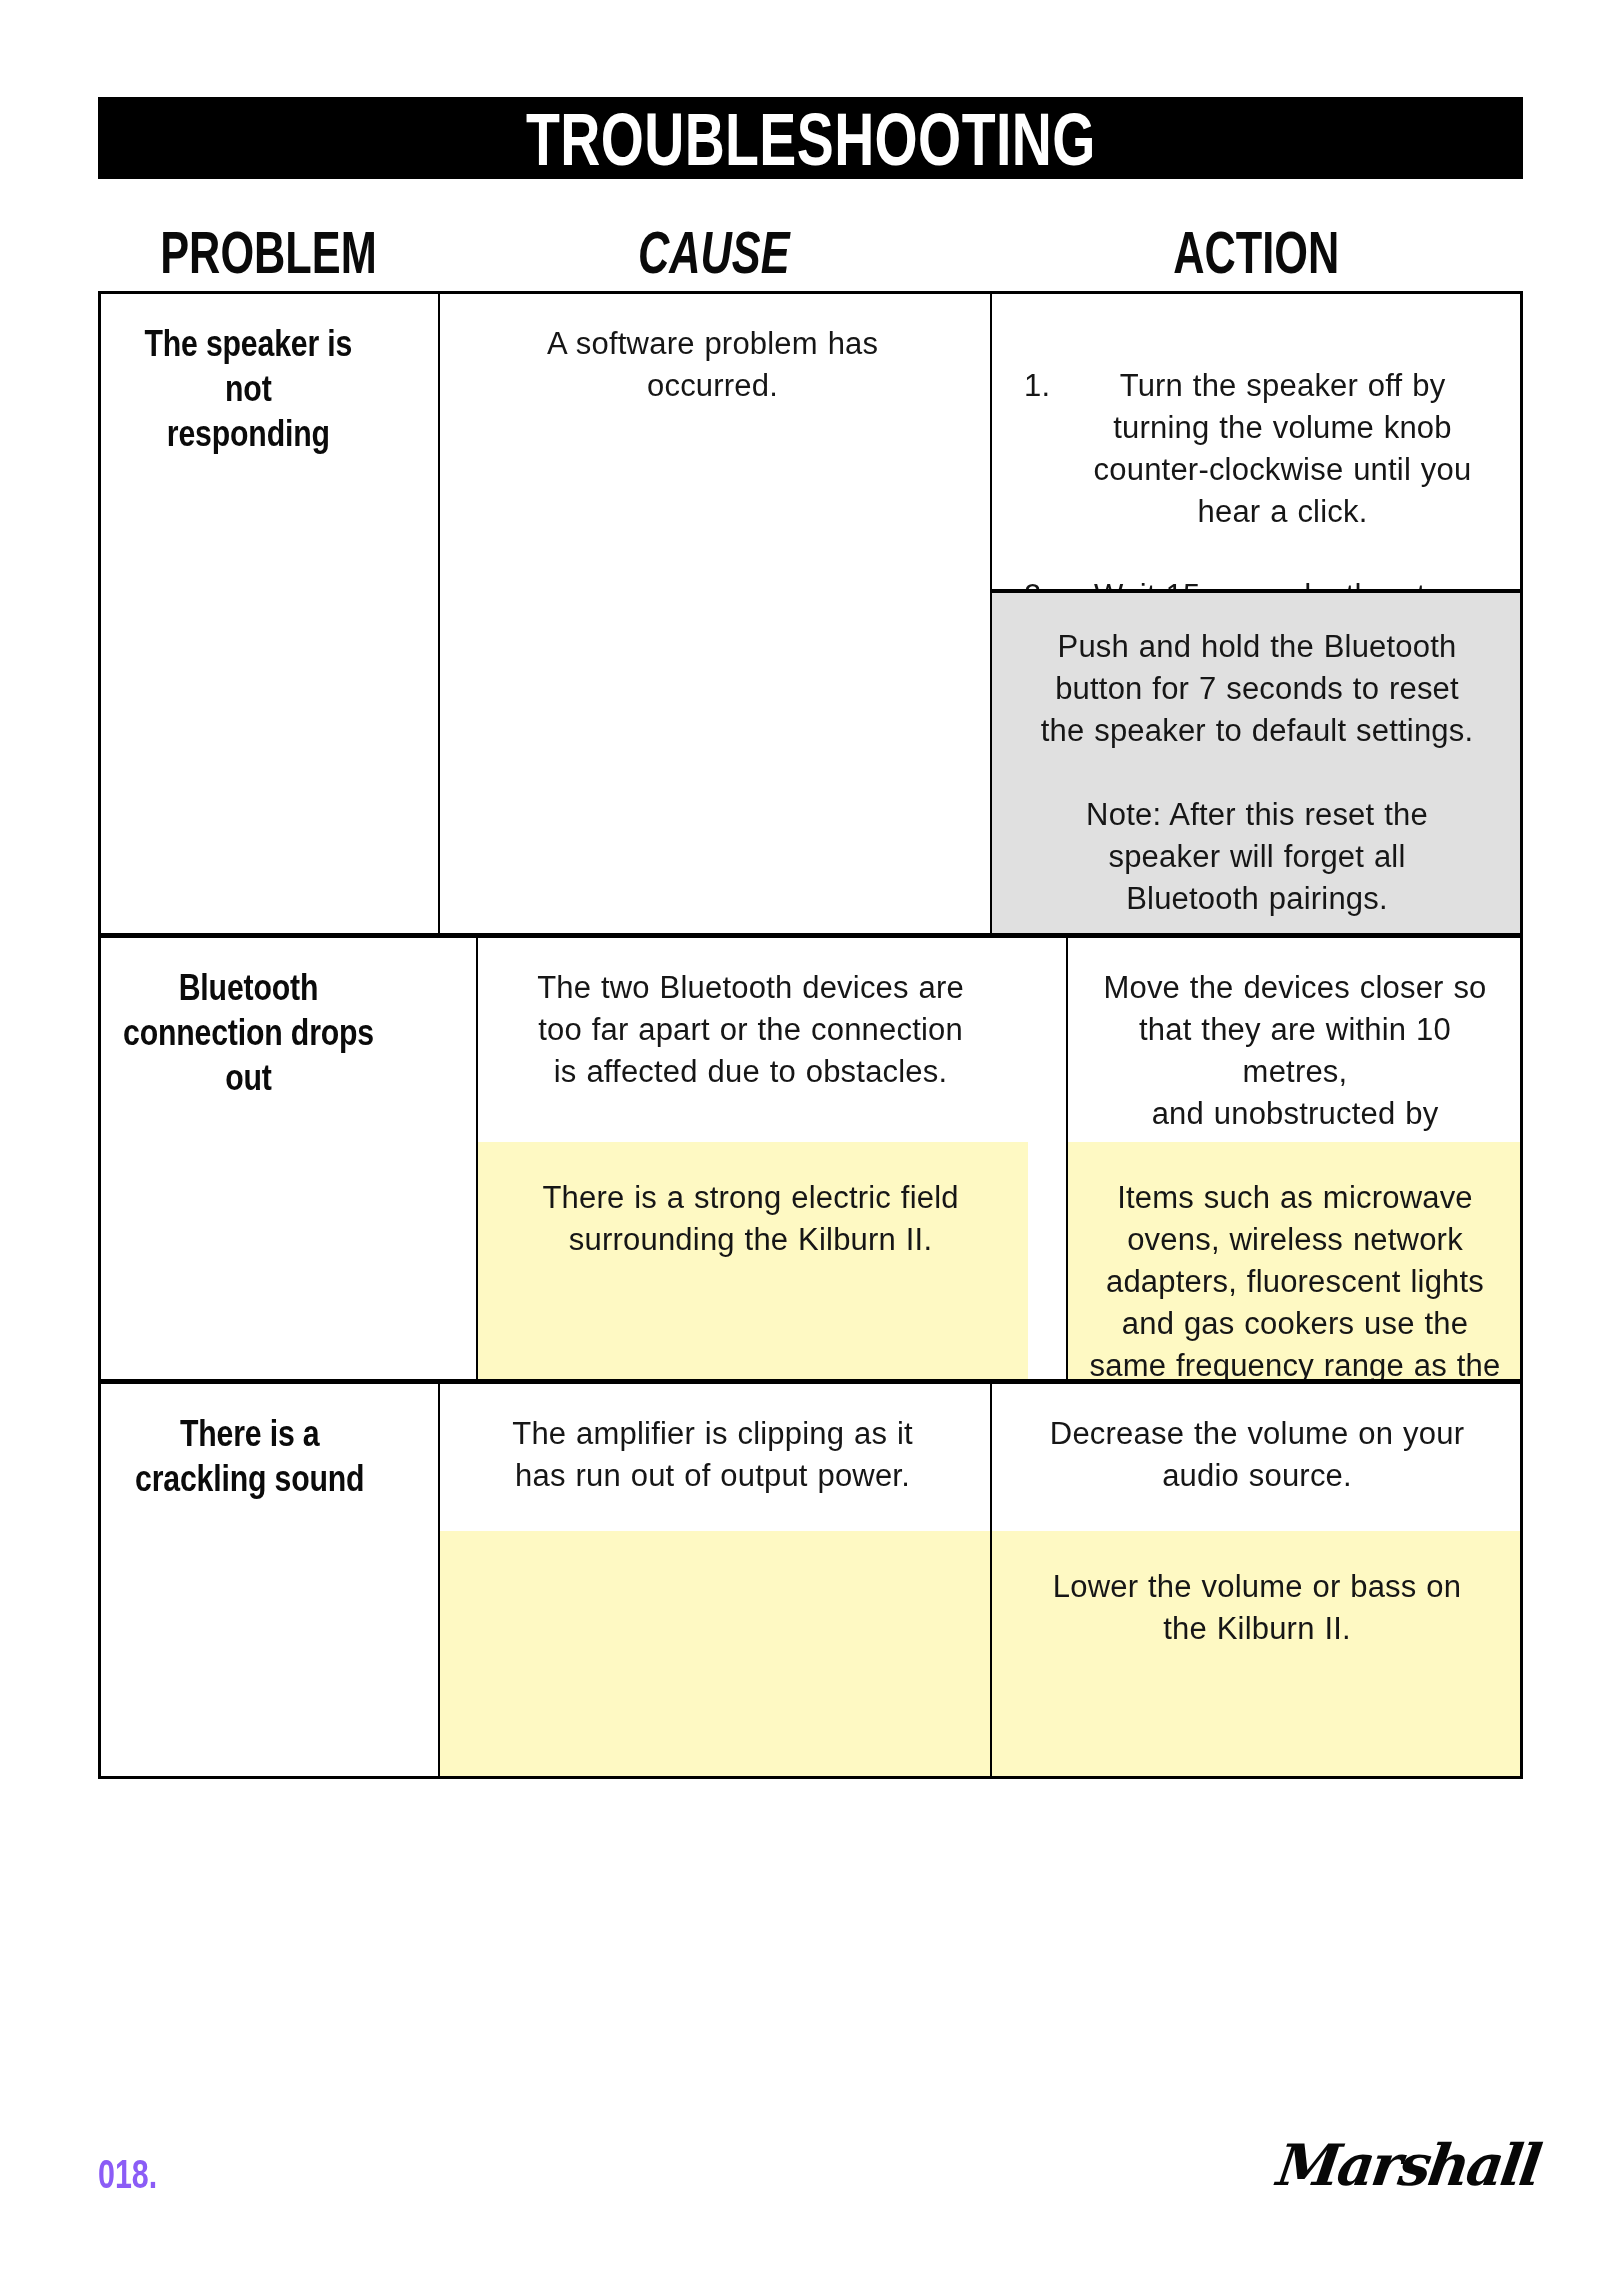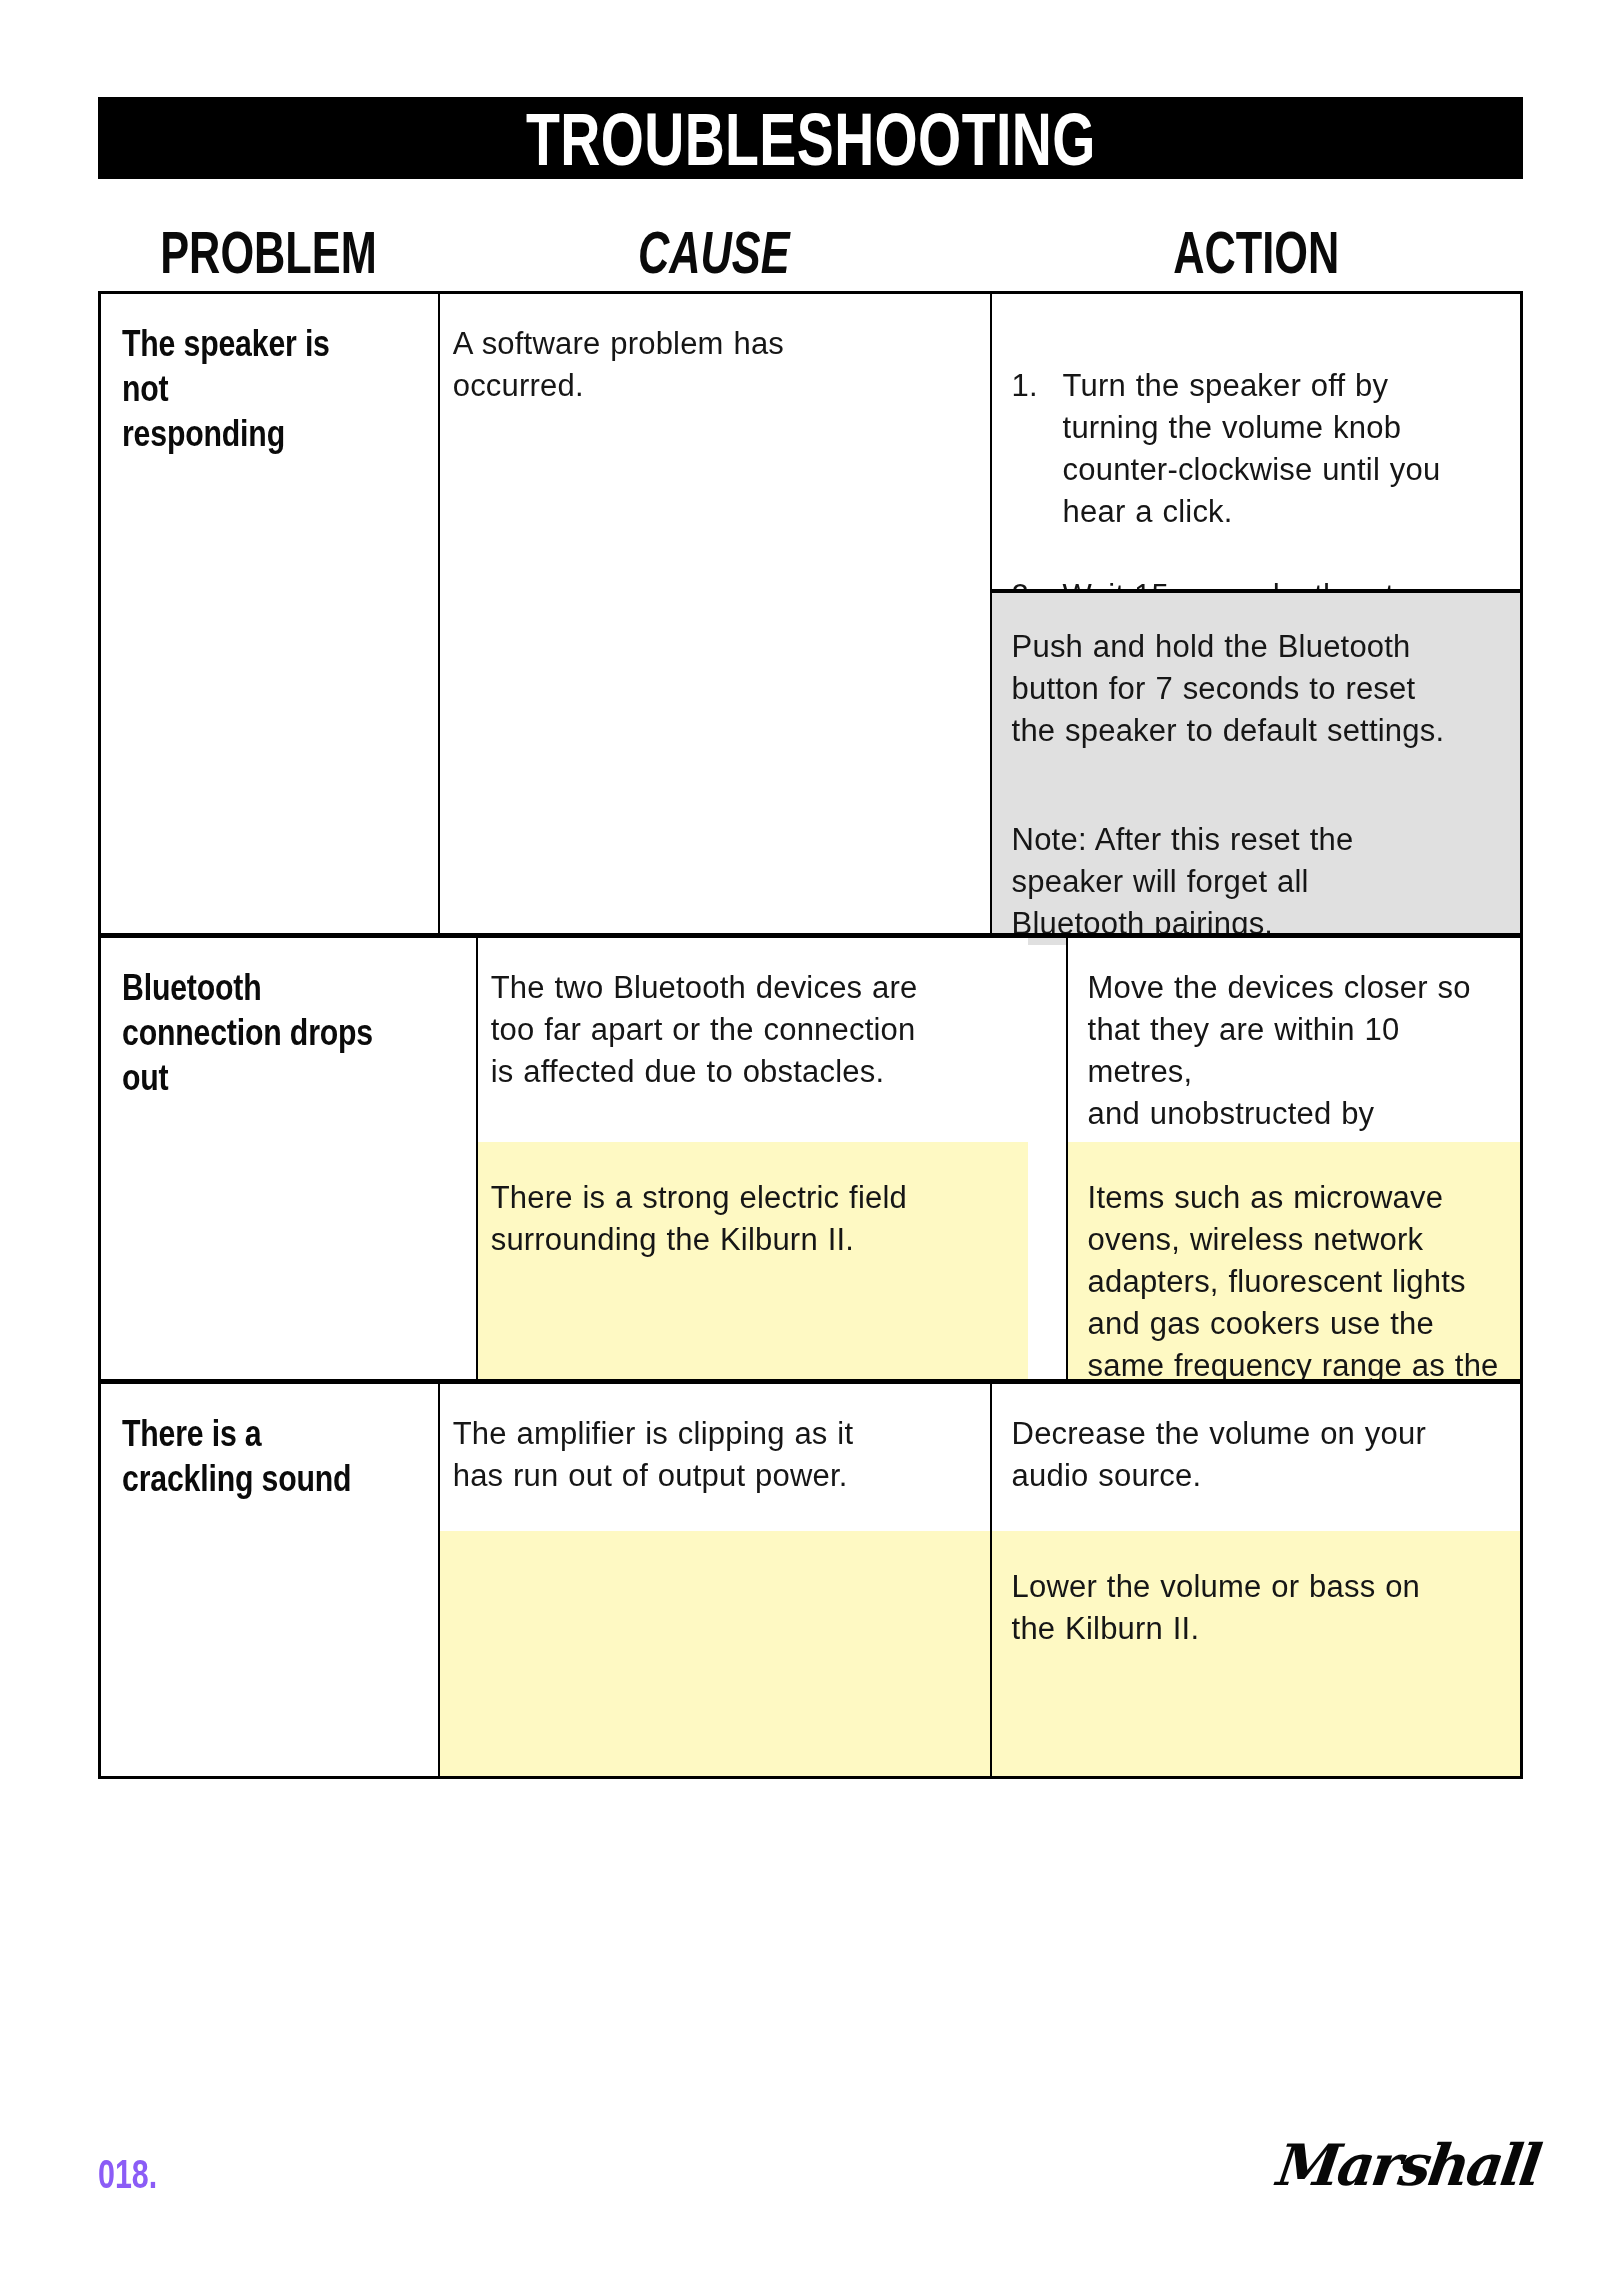--- a/index.html
+++ b/index.html
@@ -21,41 +21,41 @@
   .col-h{font-weight:700;font-size:57px;line-height:65px;text-align:center;color:#0a0a0a;}
   .col-h .cond{display:inline-block;transform:scale(0.76,1.04);white-space:nowrap;}
   .w-prob{width:340px;}
   .w-cause{width:552px;font-style:italic;}
   .w-act{flex:1;}
   
   .ts-table{
     position:absolute;left:98px;top:291px;width:1425px;height:1488px;
     border:3.9px solid #000;box-sizing:border-box;display:flex;flex-direction:column;background:#fff;
   }
-  .trow{display:flex;box-sizing:border-box;}
+  .trow{display:flex;box-sizing:border-box;text-align:center;}
   .trow-1{height:639px;}
   .trow-2{height:446px;border-top:5.9px solid #000;gap:38px;}
   .trow-3{flex:1;border-top:5.9px solid #000;}
   .pcell{width:337px;box-sizing:border-box;padding:26.5px 15.7px 0 20.6px;background:#fff;}
   .ccol{width:552px;border-left:2.9px solid #000;box-sizing:border-box;display:flex;flex-direction:column;background:#fff;}
   .acol{flex:1;border-left:2.9px solid #000;box-sizing:border-box;display:flex;flex-direction:column;background:#fff;}
   .sub{box-sizing:border-box;padding:29px 17.6px 0 19.6px;}
   .sub.cause-pad{padding-left:12.7px;}
   .sub-white-r1{height:295px;}
   .sub-gray-r1{flex:1;border-top:4.9px solid #000;background:#e0e0e0;padding-top:33px;}
   .sub-white-r2{height:204px;}
   .sub-white-r3{height:147px;}
   .sub-gray{flex:1;background:#fef9c3;padding-top:35px;}
   .cause-single{padding:29px 17.6px 0 12.7px;box-sizing:border-box;}
   
   .body-text{
     font-size:31px;line-height:42px;letter-spacing:0.2px;word-spacing:1px;
     color:#161616;white-space:pre-line;margin:0;
   }
-  .para-2{margin-top:67px;}
+  .para-2{margin-top:42px;}
   .prob-text{
     font-size:36px;line-height:45px;font-weight:700;color:#0b0b0b;white-space:pre-line;
     display:inline-block;transform:scaleX(0.84);transform-origin:0 0;letter-spacing:-0.2px;margin:0;
   }
   .olist{margin:0;}
   .oli{display:flex;}
   .oli .n{width:51px;flex:none;}
   .oli .t{flex:1;}
   
   .page-num{position:absolute;left:98px;top:2152px;font-size:39px;line-height:43px;font-weight:700;color:#8b5cf6;}

